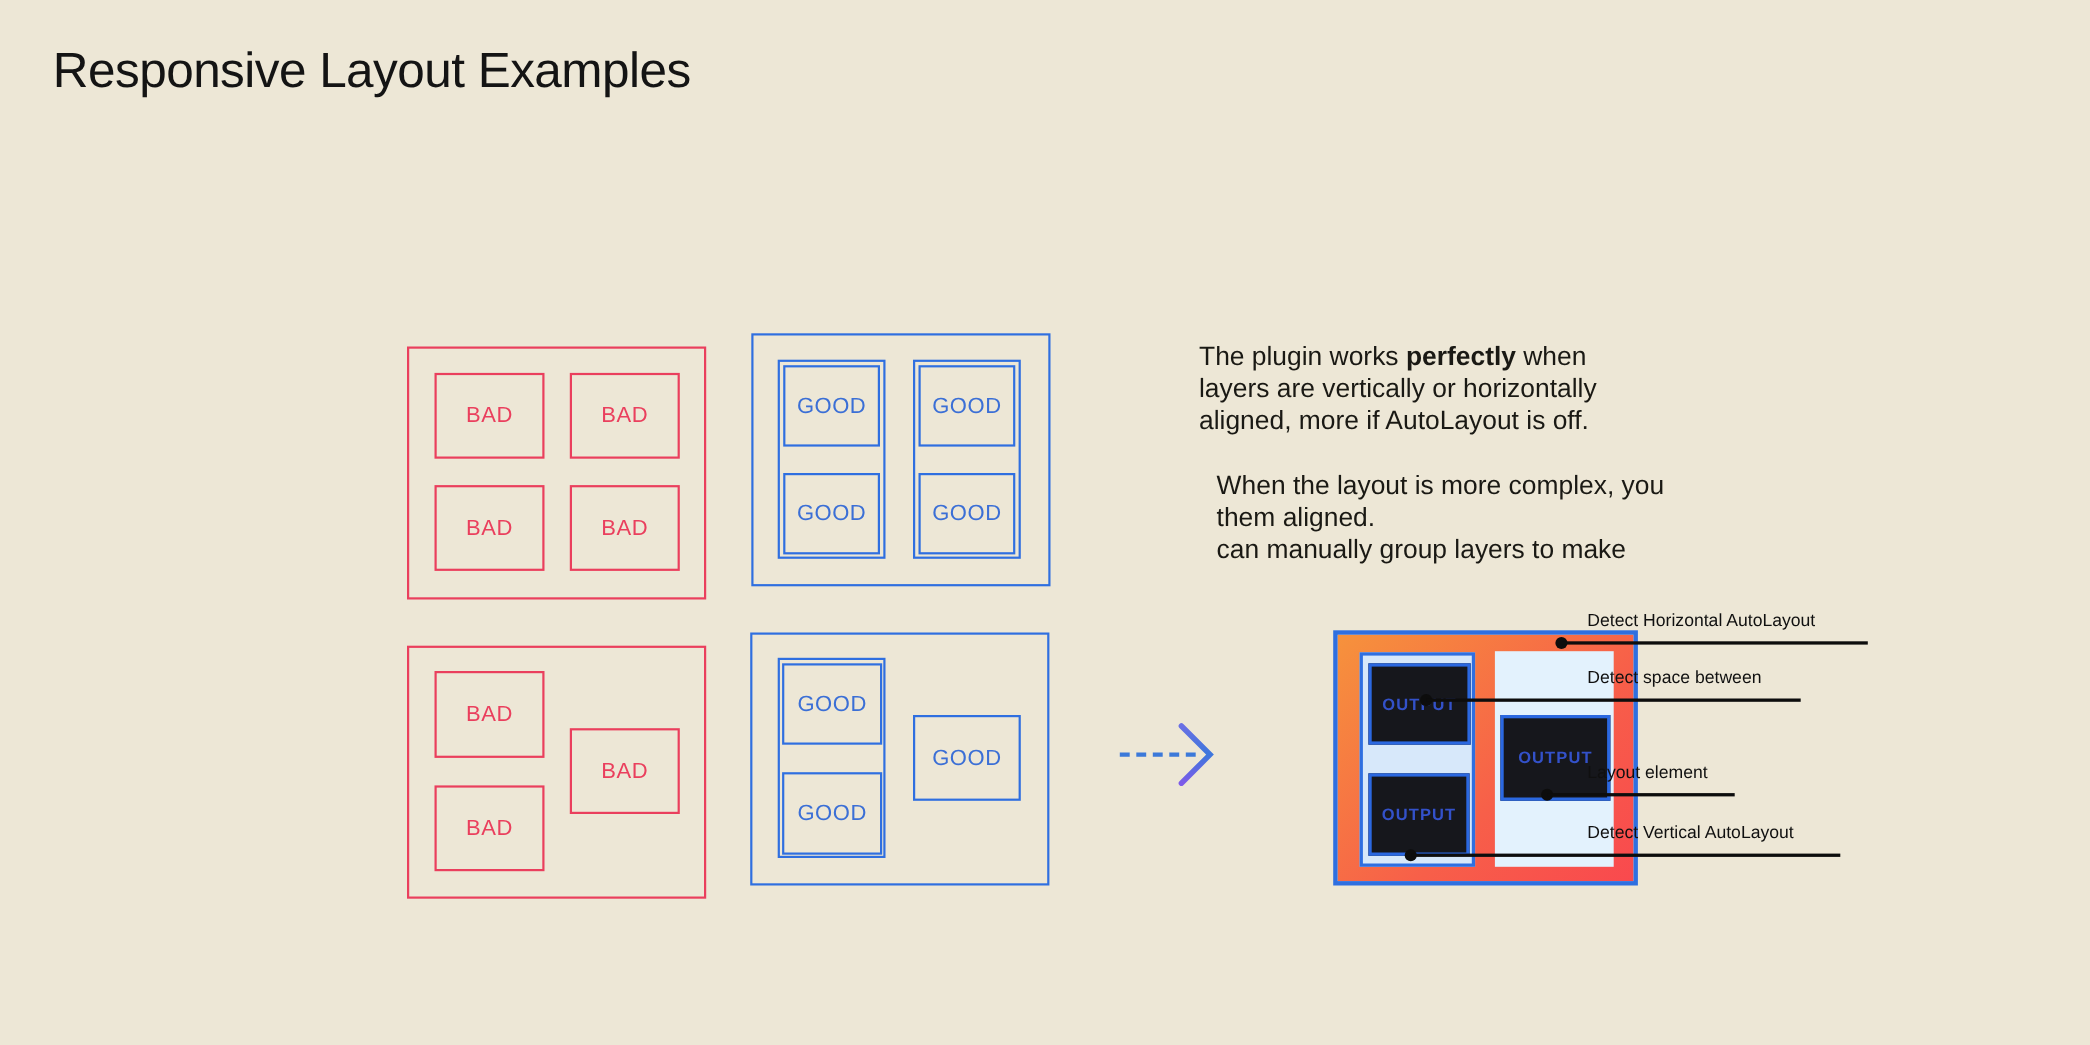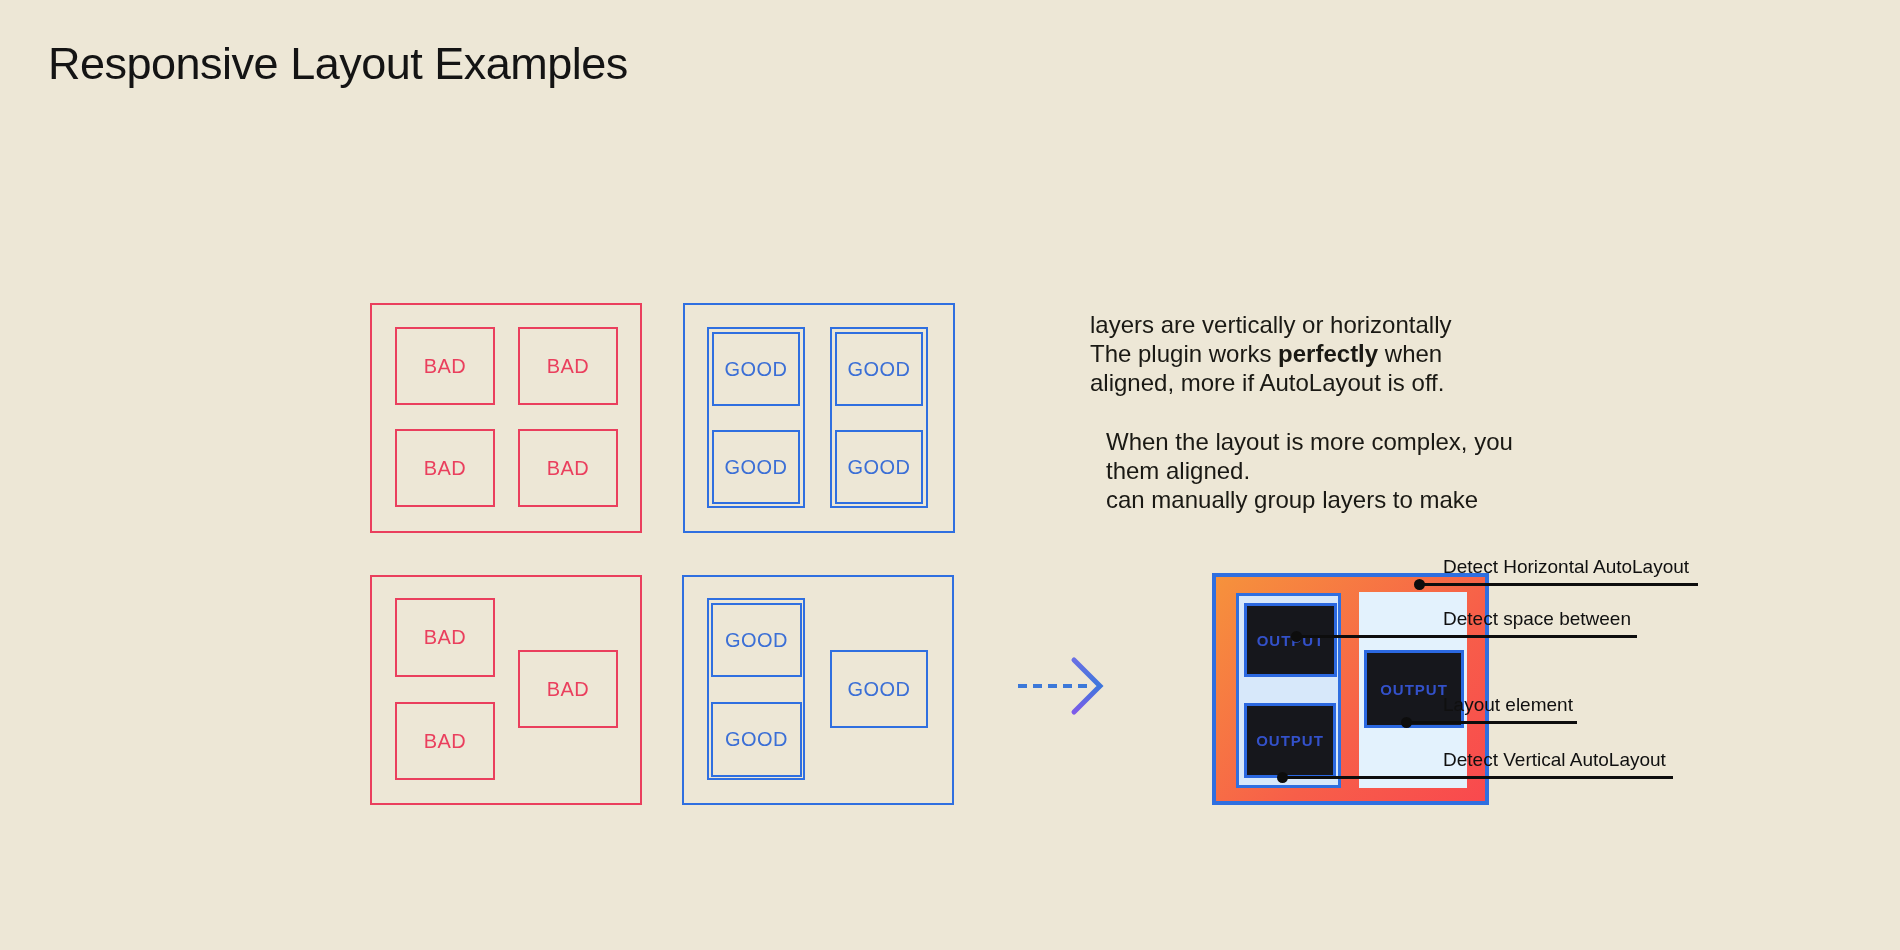--- a/index.html
+++ b/index.html
@@ -13,21 +13,21 @@
   .abs { position: absolute; }
 
   
   .page-title {
     position: absolute; left: 48px; top: 38px;
     font-size: 45px; font-weight: 400; letter-spacing: -0.5px; color: #141414;
   }
 
   
   .group { position: absolute; width: 272px; height: 230px; border: 2px solid; }
-  .group.red  { border-color: #EA3F5D; }
+  .group.red  { border-color: #EA3F5D; margin-top: 12px; }
   .group.blue { border-color: #2F6FE0; }
   #bad-grid-aligned  { left: 370px; top: 303px; }
   #good-grid-aligned { left: 683px; top: 303px; }
   #bad-grid-complex  { left: 370px; top: 575px; }
   #good-grid-grouped { left: 682px; top: 575px; }
 
   .box {
     position: absolute; display: flex; align-items: center; justify-content: center;
     border: 2px solid; font-size: 20px; font-weight: 500; letter-spacing: 0.5px;
   }
@@ -87,21 +87,21 @@
   .output-box {
     position: absolute; display: flex; align-items: center; justify-content: center;
     background: #16171C; border: 3px solid #2B68E0;
     color: #3351C9; font-size: 15px; font-weight: 700; letter-spacing: 1px;
   }
   .panel-left .o1 { left: 5px; top: 7px;   width: 93px; height: 74px; }
   .panel-left .o2 { left: 5px; top: 107px; width: 92px; height: 75px; }
   .panel-right .o3 { left: 5px; top: 58px; width: 100px; height: 78px; }
 
   
-  .callout-label { position: absolute; font-size: 19px; color: #101010; white-space: nowrap; }
+  .callout-label { position: absolute; font-size: 16px; color: #101010; white-space: nowrap; }
   .callout-line  { position: absolute; height: 3px; background: #0D0D0D; }
   .callout-dot   { position: absolute; width: 11px; height: 11px; border-radius: 50%; background: #0D0D0D; }
 </style>
 </head>
 <body>
 
 <h1 class="page-title">Responsive Layout Examples</h1>
 
 <div class="group red" id="bad-grid-aligned">
   <div class="box red b1">
@@ -158,22 +158,22 @@
         <span>GOOD</span>
       </div>
   </div>
   <div class="box blue single">
       <span>GOOD</span>
     </div>
 </div>
 
 <div class="description">
   <div class="para1">
+    <div><span>The plugin works </span><b>perfectly</b><span> when</span></div>
     <div>layers are vertically or horizontally</div>
-    <div><span>The plugin works </span><b>perfectly</b><span> when</span></div>
     <div>aligned, more if AutoLayout is off.</div>
   </div>
   <div class="para2">
     <div>When the layout is more complex, you</div>
     <div>them aligned.</div>
     <div>can manually group layers to make</div>
   </div>
 </div>
 
 <svg id="transform-arrow" class="abs" width="96" height="66" viewBox="0 0 96 66">

